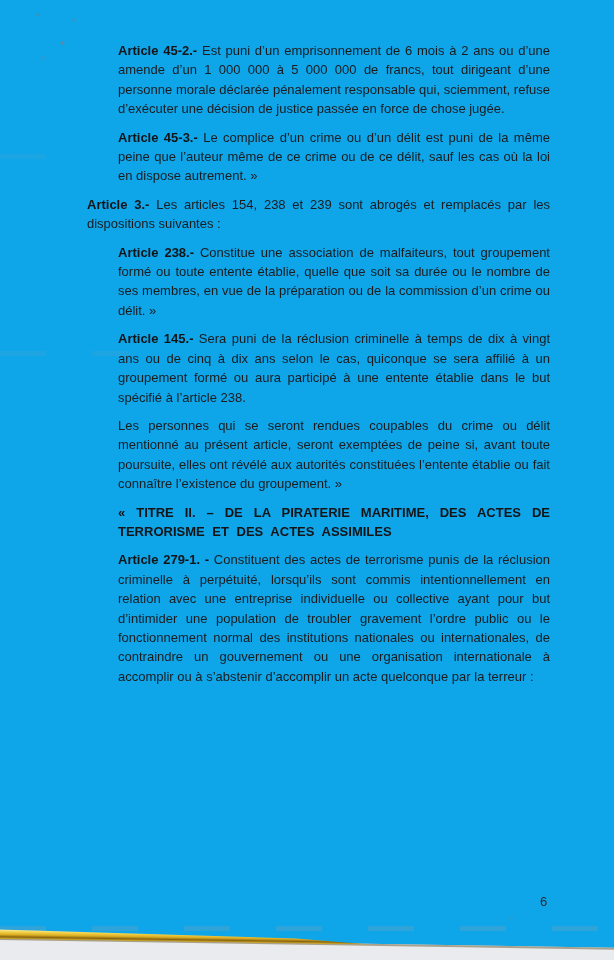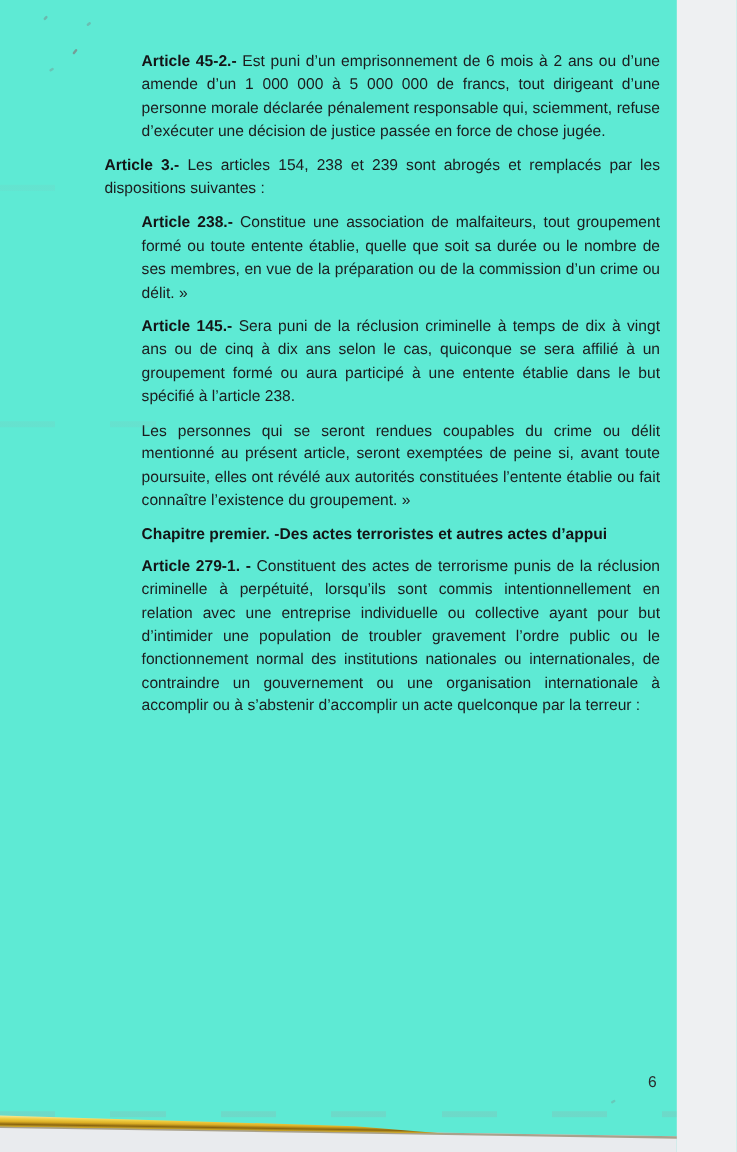--- a/index.html
+++ b/index.html
@@ -3,22 +3,22 @@
 <meta charset="utf-8">
 <style>
   html, body { margin: 0; padding: 0; }
   body {
     width: 614px; height: 960px;
     font-family: "Liberation Sans", "DejaVu Sans", sans-serif;
     background: #eef0f2;
   }
   .scan-page {
     position: relative;
-    width: 564px; height: 960px;
-    background: #5eead4;
+    width: 614px; height: 960px;
+    background: #0ea5e9;
     overflow: hidden;
   }
   .doc-content {
     position: absolute;
     left: 87px; top: 41px;
     width: 463px;
     color: #1c1c1e;
     font-size: 13px;
     line-height: 19.4px;
     text-align: justify;
@@ -78,34 +78,35 @@
 </style>
 </head>
 <body>
 
 <div class="scan-page">
 
   <div class="doc-content">
 
     <p class="para indent"><strong class="lead">Article 45-2.- </strong><span>Est puni d’un emprisonnement de 6 mois à 2 ans ou d’une amende d’un 1 000 000 à 5 000 000 de francs, tout dirigeant d’une personne morale déclarée pénalement responsable qui, sciemment, refuse d’exécuter une décision de justice passée en force de chose jugée.</span></p>
 
+    <p class="para indent"><strong class="lead">Article 45-3.- </strong><span>Le complice d’un crime ou d’un délit est puni de la même peine que l’auteur même de ce crime ou de ce délit, sauf les cas où la loi en dispose autrement. »</span></p>
 
     <p class="para"><strong class="lead">Article 3.- </strong><span>Les articles 154, 238 et 239 sont abrogés et remplacés par les dispositions suivantes :</span></p>
 
 
 
     <p class="para indent"><strong class="lead">Article 238.- </strong><span>Constitue une association de malfaiteurs, tout groupement formé ou toute entente établie, quelle que soit sa durée ou le nombre de ses membres, en vue de la préparation ou de la commission d’un crime ou délit. »</span></p>
 
     <p class="para indent"><strong class="lead">Article 145.- </strong><span>Sera puni de la réclusion criminelle à temps de dix à vingt ans ou de cinq à dix ans selon le cas, quiconque se sera affilié à un groupement formé ou aura participé à une entente établie dans le but spécifié à l’article 238.</span></p>
 
     <p class="para indent"><strong class="lead"></strong><span>Les personnes qui se seront rendues coupables du crime ou délit mentionné au présent article, seront exemptées de peine si, avant toute poursuite, elles ont révélé aux autorités constituées l’entente établie ou fait connaître l’existence du groupement. »</span></p>
 
 
+    <p class="para indent heading"><strong class="lead">« TITRE II. – DE LA PIRATERIE MARITIME, DES ACTES DE TERRORISME ET DES ACTES ASSIMILES</strong><span></span></p>
 
-    <p class="para indent chapter"><strong class="lead">Chapitre premier. -Des actes terroristes et autres actes d’appui</strong><span></span></p>
 
     <p class="para indent"><strong class="lead">Article 279-1. - </strong><span>Constituent des actes de terrorisme punis de la réclusion criminelle à perpétuité, lorsqu’ils sont commis intentionnellement en relation avec une entreprise individuelle ou collective ayant pour but d’intimider une population de troubler gravement l’ordre public ou le fonctionnement normal des institutions nationales ou internationales, de contraindre un gouvernement ou une organisation internationale à accomplir ou à s’abstenir d’accomplir un acte quelconque par la terreur :</span></p>
 
   </div>
 
   <div class="page-number">6</div>
 
   <div class="speck s1"></div>
   <div class="speck s2"></div>
   <div class="speck s3"></div>

